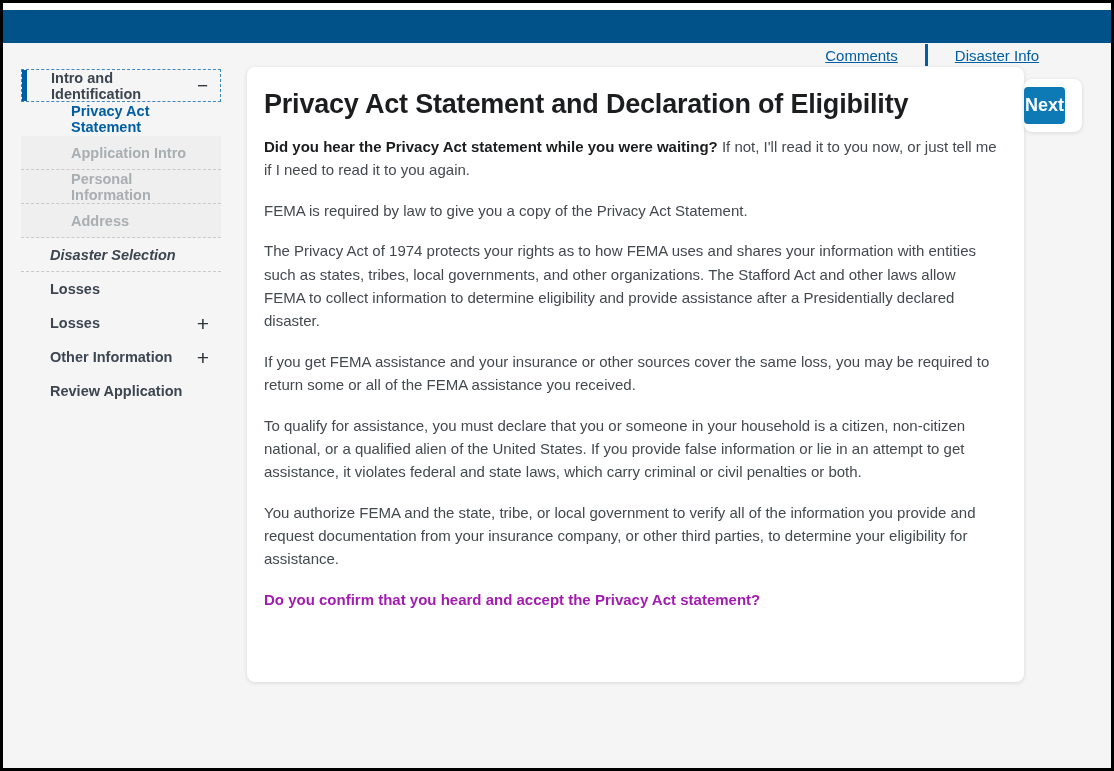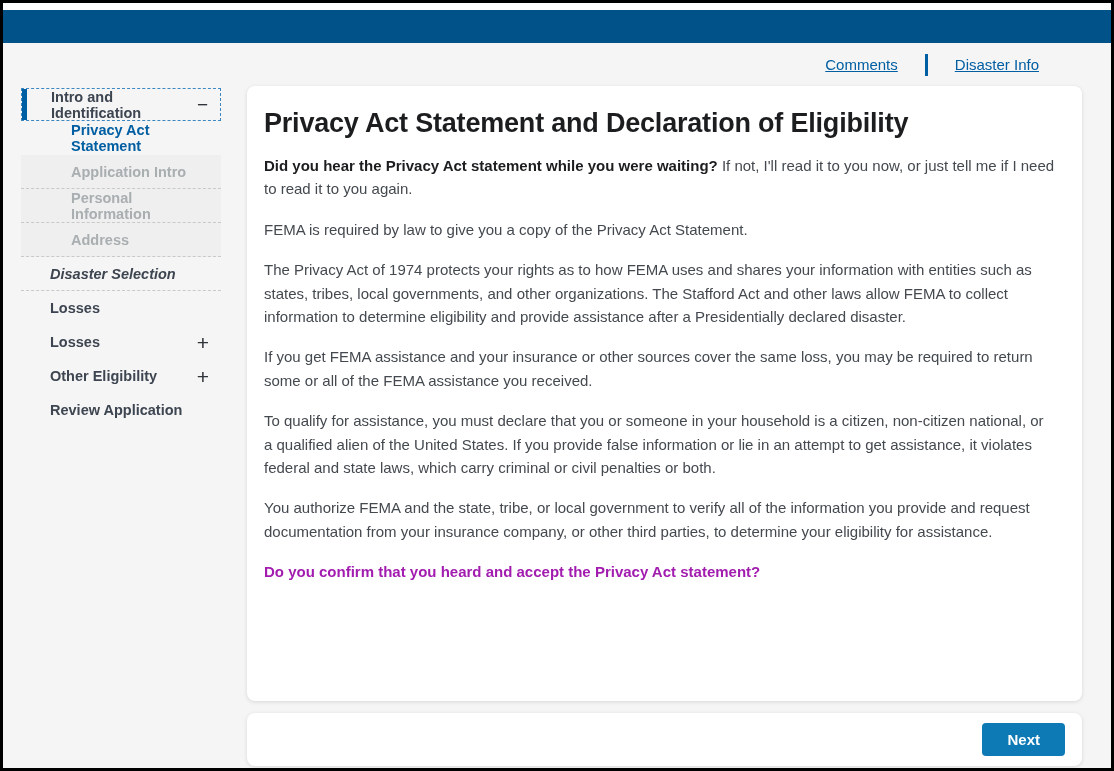--- a/index.html
+++ b/index.html
@@ -12,21 +12,21 @@
     width: 1114px; height: 771px;
     border: 3px solid #000;
     background: #f5f5f5;
     display: flex; flex-direction: column;
     overflow: hidden;
   }
   .top-white { height: 7px; background: #fff; flex: 0 0 auto; }
   .appbar { height: 33px; background: #005288; flex: 0 0 auto; }
 
   .subheader {
-    height: 43px; flex: 0 0 auto;
+    height: 24px; flex: 0 0 auto;
     display: flex; align-items: center; justify-content: flex-end;
     padding-right: 72px;
     text-align: right;
   }
   .subheader a {
     color: #005ea2; font-size: 15px; text-decoration: underline;
     cursor: pointer;
   }
   .link-divider {
     width: 3px; height: 22px; background: #005ea2; margin: 0 27px;
@@ -66,21 +66,21 @@
     padding: 9px 12px 9px 29px; font-weight: bold; color: #3d4551;
     height: 34px; display: flex; align-items: center; cursor: pointer;
   }
   .nav-section.sep { border-bottom: 1px dashed #c9c9c9; font-style: italic; }
   .expand-glyph {
     margin-left: auto; font-size: 21px; font-weight: 400; color: #30353b;
     line-height: 1;
   }
 
   
-  .main-col { margin-left: 26px; width: 835px; display: flex; flex-direction: column; }
+  .main-col { margin-left: 26px; width: 835px; display: flex; flex-direction: row; }
   .card {
     background: #fff; border-radius: 8px;
     box-shadow: 0 1px 4px rgba(0,0,0,0.12);
     height: 615px; overflow: hidden;
     padding: 20px 26px 24px 17px;
   }
   .card h1 {
     font-size: 27px; font-weight: 700; color: #1c1d1f;
     margin: 2px 0 15px 0; letter-spacing: -0.2px;
   }
@@ -93,21 +93,21 @@
 
   .footer-card {
     margin-top: 12px; height: 53px; background: #fff; border-radius: 8px;
     box-shadow: 0 1px 4px rgba(0,0,0,0.12);
     display: flex; align-items: center; justify-content: flex-end;
     padding-right: 17px;
   }
   .next-btn {
     background: #0d7ab5; color: #fff; border: none; border-radius: 4px;
     font-family: "Liberation Sans", sans-serif;
-    font-size: 15px; font-weight: bold; padding: 8px 25px; cursor: pointer;
+    font-size: 18px; font-weight: bold; padding: 8px 1px; cursor: pointer;
   }
 </style>
 </head>
 <body>
 
 <div class="frame">
   <div class="top-white"></div>
   <div class="appbar"></div>
 
   <div class="subheader">
@@ -139,21 +139,21 @@
         <span>Disaster Selection</span>
       </div>
       <div class="nav-section">
         <span>Losses</span>
       </div>
       <div class="nav-section">
         <span>Losses</span>
         <span class="expand-glyph">+</span>
       </div>
       <div class="nav-section">
-        <span>Other Eligibility</span>
+        <span>Other Information</span>
         <span class="expand-glyph">+</span>
       </div>
       <div class="nav-section">
         <span>Review Application</span>
       </div>
     </div>
 
     <div class="main-col">
       <div class="card">
         <h1>Privacy Act Statement and Declaration of Eligibility</h1>

